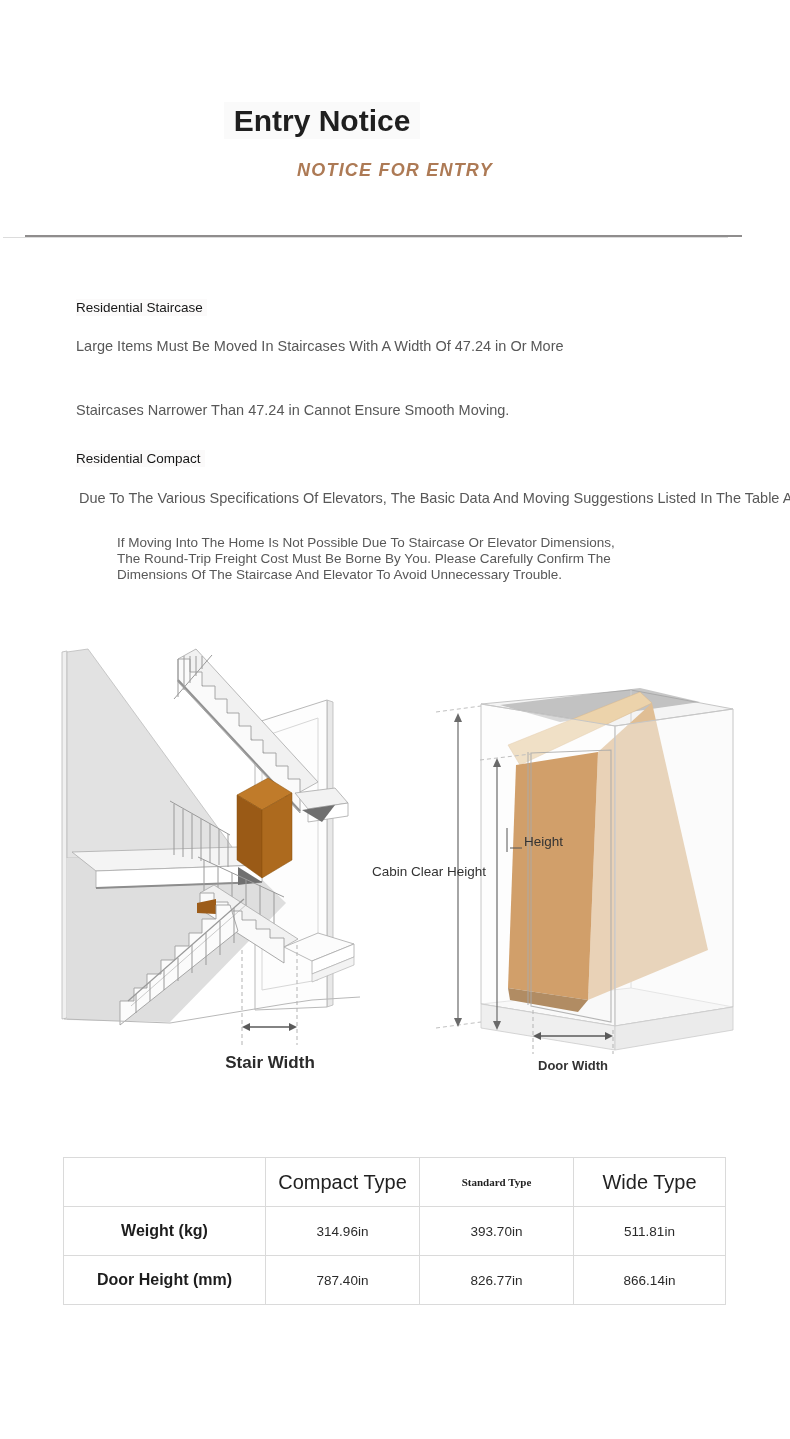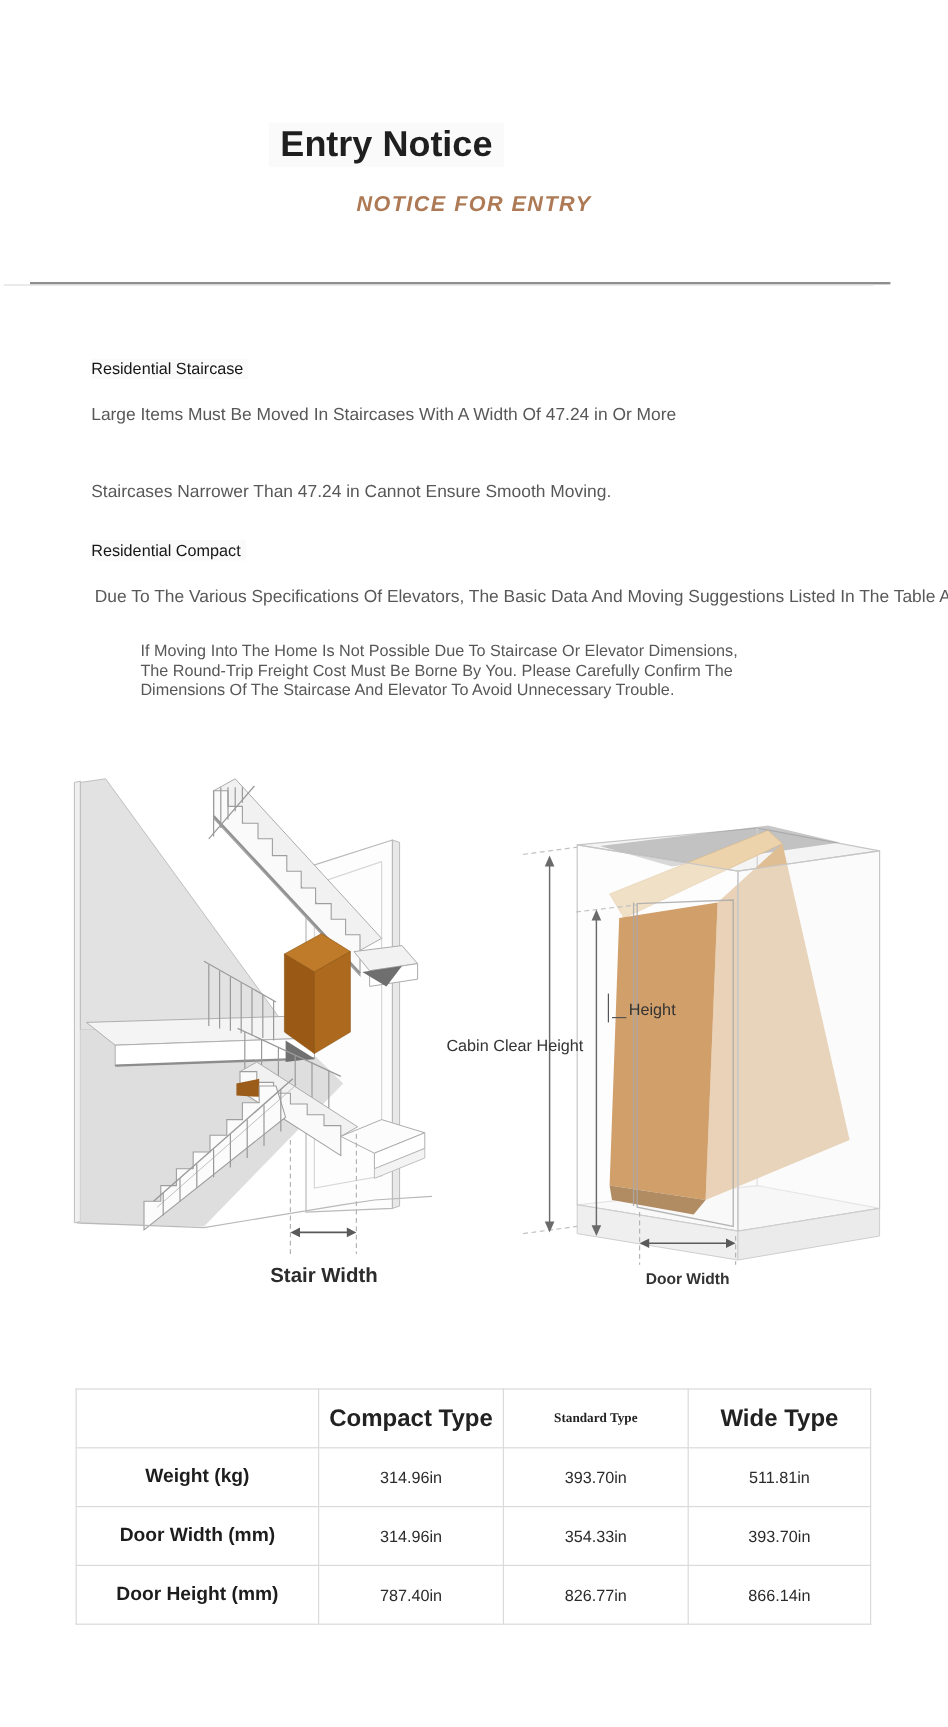--- a/index.html
+++ b/index.html
@@ -41,21 +41,21 @@
   .fig-label-big{font-size:17px;font-weight:bold;fill:#2b2b2b;}
   .fig-label-small{font-size:13.5px;fill:#333333;}
   .spec-table{
     left:63px;top:1157px;width:662px;border-collapse:collapse;table-layout:fixed;
     background:#ffffff;
   }
   .spec-table td{
     border:1px solid #dadada;height:48px;text-align:center;vertical-align:middle;
     padding:0;overflow:visible;white-space:nowrap;
   }
-  .th-big{font-size:20px;font-weight:bold;color:#222222;}
+  .th-big{font-size:20px;font-weight:normal;color:#222222;}
   .th-small{font-size:11px;font-weight:bold;color:#222222;font-family:Liberation Serif, serif;}
   .row-label{font-size:16px;font-weight:bold;color:#1d1d1d;margin-left:28px;}
   .cell-val{font-size:13.5px;color:#2b2b2b;}
 </style>
 </head>
 <body>
 
 <div class="abs page-title"><span>Entry Notice</span></div>
 <div class="abs page-subtitle">NOTICE FOR ENTRY</div>
 
@@ -259,25 +259,19 @@
       <td class="th-small">Standard Type</td>
       <td class="th-big">Wide Type</td>
     </tr>
     <tr>
       <td class="row-label">Weight (kg)</td>
       <td class="cell-val">314.96in</td>
       <td class="cell-val">393.70in</td>
       <td class="cell-val">511.81in</td>
     </tr>
     <tr>
-      <td class="row-label">Door Width (mm)</td>
-      <td class="cell-val">314.96in</td>
-      <td class="cell-val">354.33in</td>
-      <td class="cell-val">393.70in</td>
-    </tr>
-    <tr>
       <td class="row-label">Door Height (mm)</td>
       <td class="cell-val">787.40in</td>
       <td class="cell-val">826.77in</td>
       <td class="cell-val">866.14in</td>
     </tr>
   </tbody>
 </table>
 
 </body></html>

